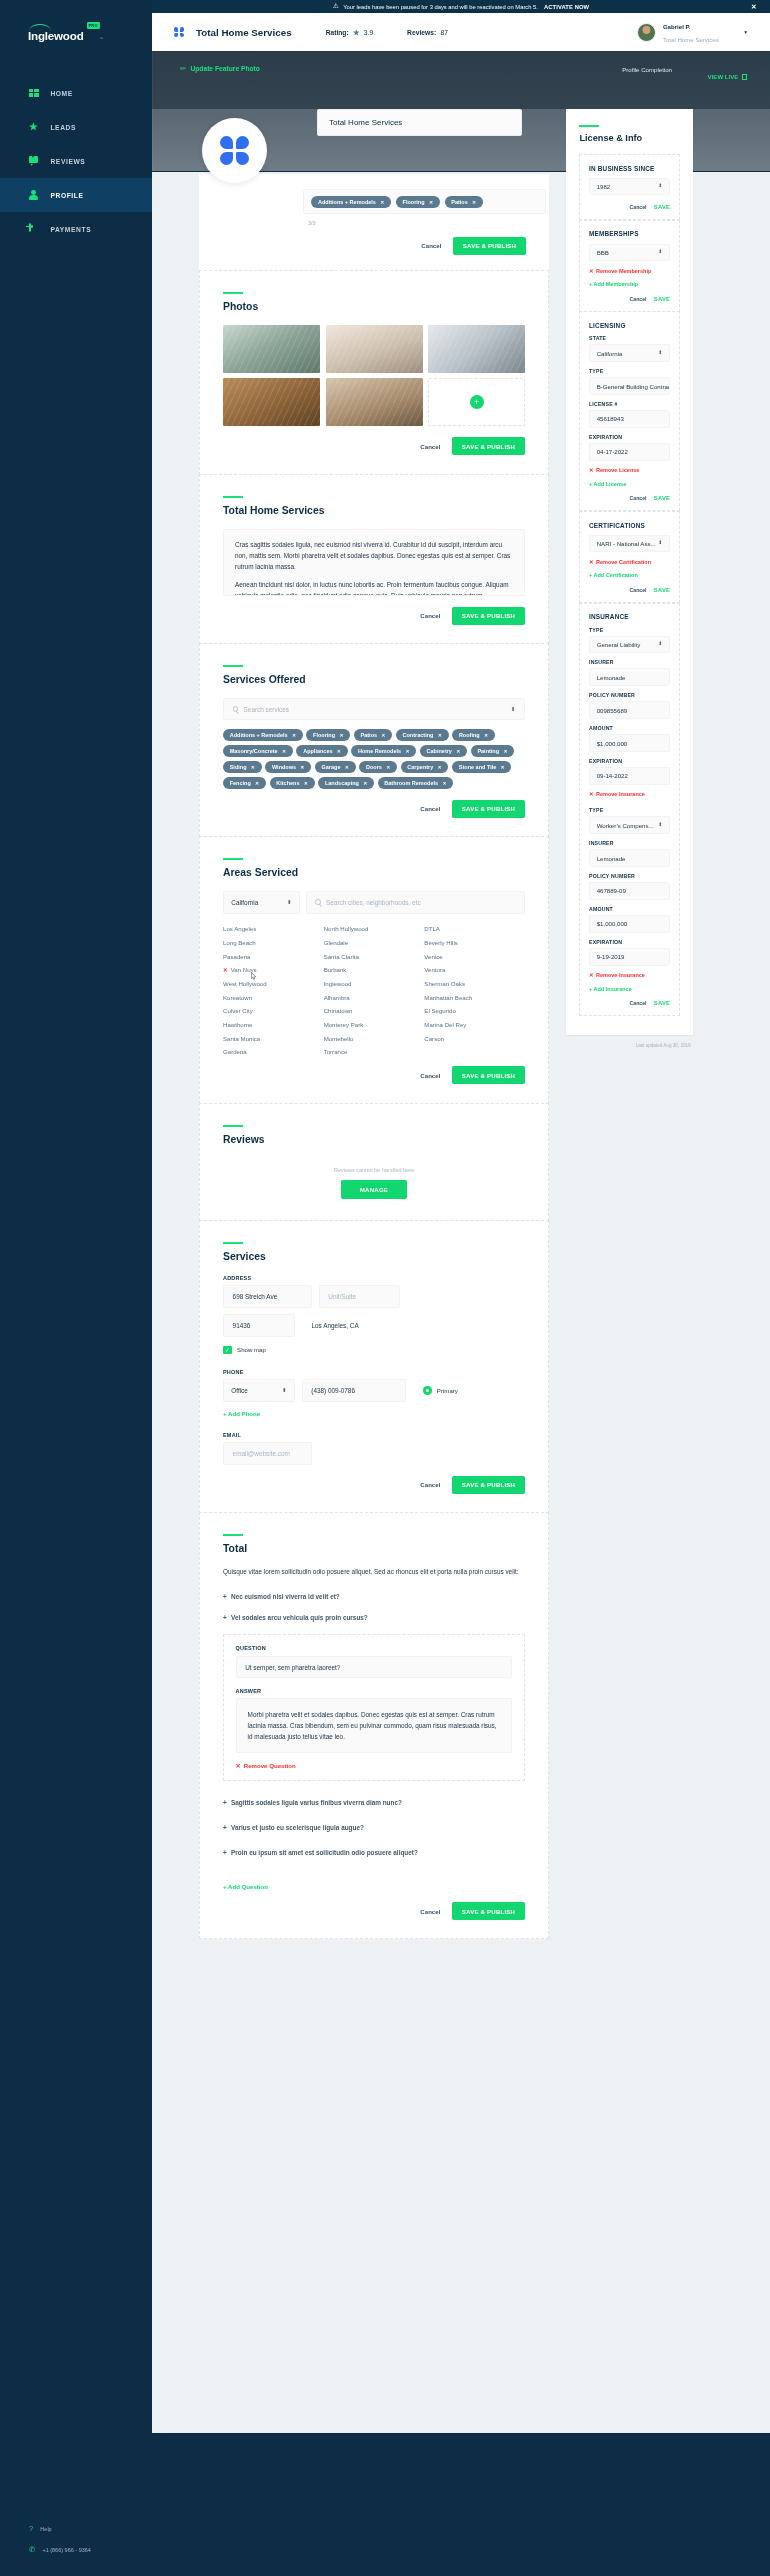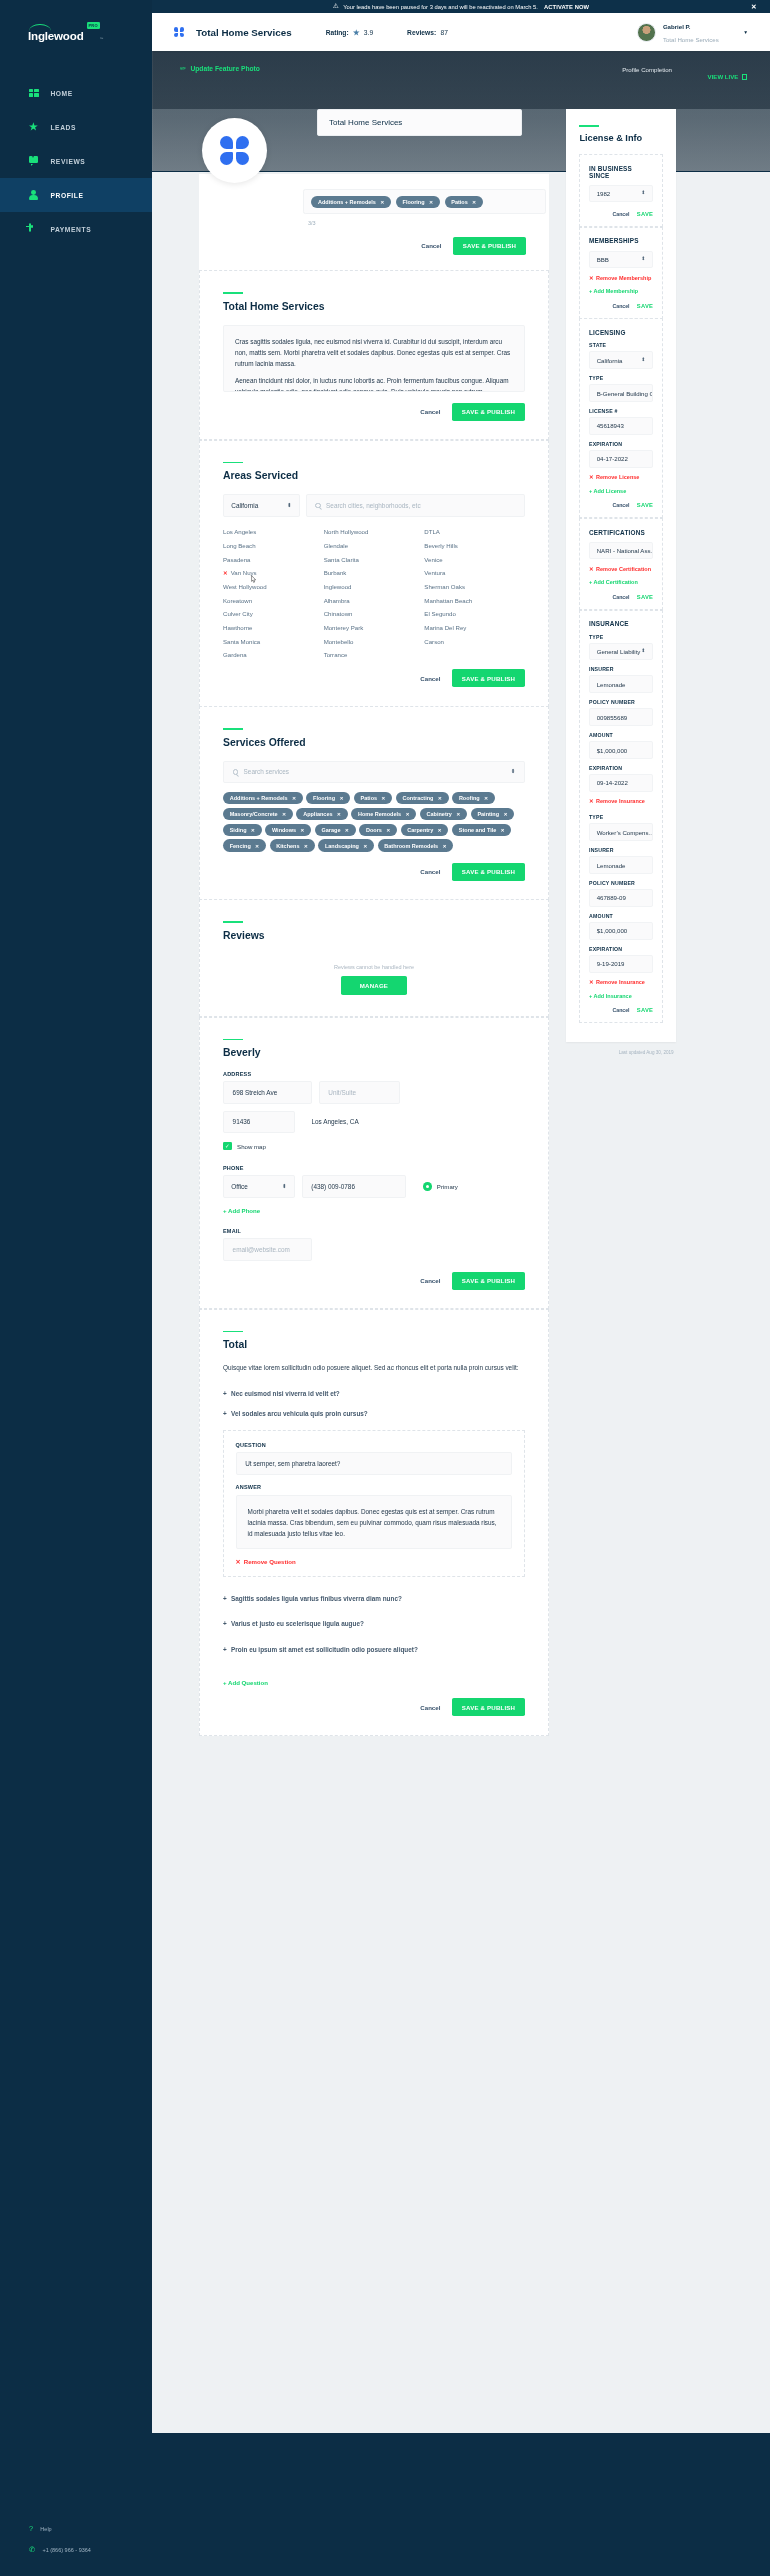--- a/index.html
+++ b/index.html
@@ -276,21 +276,21 @@
 
   
   .faq-intro { font-size: 6.4px; color: #23384b; line-height: 1.65; margin-bottom: 16px; }
   .faq-q { font-size: 6.4px; font-weight: 700; color: #43586c; margin: 13.4px 0; }
   .faq-q .plus { margin-right: 4.3px; }
   .faq-card { border: 0.6px dashed #dfe4e9; padding: 10.4px 11.6px 9.8px 11.6px; margin-top: 2.4px; }
   .rm-link { color: #ff2d2d; font-size: 6.1px; font-weight: 700; margin-top: 8.6px; display:inline-block;}
   .rm-link .x { margin-right: 3.1px; }
 
   
-  .right-col { position: absolute; left: 566px; top: 109px; width: 110px; z-index: 25; }
+  .right-col { position: absolute; left: 566px; top: 109px; width: 127px; z-index: 25; }
   .rp-card { background: #fff; padding: 16px 13.4px 18.3px 13.4px; box-shadow: 0 0.6px 1.8px rgba(0,0,0,.05); }
   .rp-title { font-size: 9.2px; font-weight: 700; color: #0c2d45; margin-bottom: 11px; }
   .rp-block { border: 0.6px dashed #dfe4e9; padding: 9.8px 8.6px 9.2px 8.6px; margin-top: -0.6px; }
   .rp-h { font-size: 6.4px; font-weight: 700; color: #0c2d45; letter-spacing: 0.2px; margin-bottom: 6.1px; }
   .rp-lbl { font-size: 5.2px; font-weight: 700; color: #0c2d45; letter-spacing: 0.2px; margin: 6.1px 0 3.1px 0; }
   .rp-field {
     background: #fafafb; border: 0.6px solid #f1f3f5; border-radius: 1.8px; height: 17.7px;
     display: flex; align-items: center; padding: 0 6.7px; font-size: 6.1px; color: #23384b;
     overflow: hidden; white-space: nowrap;
   }
@@ -438,27 +438,141 @@
       <div class="counter">3/3</div>
     </div>
     <div class="hero-actions">
       <div class="actions">
         <span class="btn-cancel">Cancel</span>
         <button class="btn-primary">SAVE &amp; PUBLISH</button>
       </div>
     </div>
   </div>
 
+  <section class="sec">
+    <div class="sec-title-bar"></div>
+    <div class="sec-title">Photos</div>
+    <div class="photo-grid">
+      <div class="photo ph1"></div>
+      <div class="photo ph2"></div>
+      <div class="photo ph3"></div>
+      <div class="photo ph4"></div>
+      <div class="photo ph5"></div>
+      <div class="photo-add">
+        <span class="photo-add-circle">+</span>
+      </div>
+    </div>
+    <div class="actions">
+      <span class="btn-cancel">Cancel</span>
+      <button class="btn-primary">SAVE &amp; PUBLISH</button>
+    </div>
+  </section>
 
   <section class="sec">
     <div class="sec-title-bar"></div>
     <div class="sec-title">Total Home Services</div>
     <div class="fake-textarea">
       <p>Cras sagittis sodales ligula, nec euismod nisi viverra id. Curabitur id dui suscipit, interdum arcu non, mattis sem. Morbi pharetra velit et sodales dapibus. Donec egestas quis est at semper. Cras rutrum lacinia massa.</p>
       <p>Aenean tincidunt nisl dolor, in luctus nunc lobortis ac. Proin fermentum faucibus congue. Aliquam vehicula molestie odio, nec tincidunt odio congue quis. Duis vehicula mauris non rutrum</p>
+    </div>
+    <div class="actions">
+      <span class="btn-cancel">Cancel</span>
+      <button class="btn-primary">SAVE &amp; PUBLISH</button>
+    </div>
+  </section>
+
+  <section class="sec">
+    <div class="sec-title-bar"></div>
+    <div class="sec-title">Services Offered</div>
+    <div class="search-field">
+      <span class="mag"></span>
+      <span>Search services</span>
+      <span class="stepper">⬍</span>
+    </div>
+    <div class="tag-cloud">
+      <span class="tag">
+          <span>Additions + Remodels</span>
+          <span class="x">✕</span>
+        </span>
+      <span class="tag">
+          <span>Flooring</span>
+          <span class="x">✕</span>
+        </span>
+      <span class="tag">
+          <span>Patios</span>
+          <span class="x">✕</span>
+        </span>
+      <span class="tag">
+          <span>Contracting</span>
+          <span class="x">✕</span>
+        </span>
+      <span class="tag">
+          <span>Roofing</span>
+          <span class="x">✕</span>
+        </span>
+      <span class="tag">
+          <span>Masonry/Concrete</span>
+          <span class="x">✕</span>
+        </span>
+      <span class="tag">
+          <span>Appliances</span>
+          <span class="x">✕</span>
+        </span>
+      <span class="tag">
+          <span>Home Remodels</span>
+          <span class="x">✕</span>
+        </span>
+      <span class="tag">
+          <span>Cabinetry</span>
+          <span class="x">✕</span>
+        </span>
+      <span class="tag">
+          <span>Painting</span>
+          <span class="x">✕</span>
+        </span>
+      <span class="tag">
+          <span>Siding</span>
+          <span class="x">✕</span>
+        </span>
+      <span class="tag">
+          <span>Windows</span>
+          <span class="x">✕</span>
+        </span>
+      <span class="tag">
+          <span>Garage</span>
+          <span class="x">✕</span>
+        </span>
+      <span class="tag">
+          <span>Doors</span>
+          <span class="x">✕</span>
+        </span>
+      <span class="tag">
+          <span>Carpentry</span>
+          <span class="x">✕</span>
+        </span>
+      <span class="tag">
+          <span>Stone and Tile</span>
+          <span class="x">✕</span>
+        </span>
+      <span class="tag">
+          <span>Fencing</span>
+          <span class="x">✕</span>
+        </span>
+      <span class="tag">
+          <span>Kitchens</span>
+          <span class="x">✕</span>
+        </span>
+      <span class="tag">
+          <span>Landscaping</span>
+          <span class="x">✕</span>
+        </span>
+      <span class="tag">
+          <span>Bathroom Remodels</span>
+          <span class="x">✕</span>
+        </span>
     </div>
     <div class="actions">
       <span class="btn-cancel">Cancel</span>
       <button class="btn-primary">SAVE &amp; PUBLISH</button>
     </div>
   </section>
 
   <section class="sec">
     <div class="sec-title-bar"></div>
     <div class="sec-title">Areas Serviced</div>
@@ -510,126 +624,30 @@
       <div class="city"></div>
     </div>
     <div class="actions">
       <span class="btn-cancel">Cancel</span>
       <button class="btn-primary">SAVE &amp; PUBLISH</button>
     </div>
   </section>
 
   <section class="sec">
     <div class="sec-title-bar"></div>
-    <div class="sec-title">Services Offered</div>
-    <div class="search-field">
-      <span class="mag"></span>
-      <span>Search services</span>
-      <span class="stepper">⬍</span>
-    </div>
-    <div class="tag-cloud">
-      <span class="tag">
-          <span>Additions + Remodels</span>
-          <span class="x">✕</span>
-        </span>
-      <span class="tag">
-          <span>Flooring</span>
-          <span class="x">✕</span>
-        </span>
-      <span class="tag">
-          <span>Patios</span>
-          <span class="x">✕</span>
-        </span>
-      <span class="tag">
-          <span>Contracting</span>
-          <span class="x">✕</span>
-        </span>
-      <span class="tag">
-          <span>Roofing</span>
-          <span class="x">✕</span>
-        </span>
-      <span class="tag">
-          <span>Masonry/Concrete</span>
-          <span class="x">✕</span>
-        </span>
-      <span class="tag">
-          <span>Appliances</span>
-          <span class="x">✕</span>
-        </span>
-      <span class="tag">
-          <span>Home Remodels</span>
-          <span class="x">✕</span>
-        </span>
-      <span class="tag">
-          <span>Cabinetry</span>
-          <span class="x">✕</span>
-        </span>
-      <span class="tag">
-          <span>Painting</span>
-          <span class="x">✕</span>
-        </span>
-      <span class="tag">
-          <span>Siding</span>
-          <span class="x">✕</span>
-        </span>
-      <span class="tag">
-          <span>Windows</span>
-          <span class="x">✕</span>
-        </span>
-      <span class="tag">
-          <span>Garage</span>
-          <span class="x">✕</span>
-        </span>
-      <span class="tag">
-          <span>Doors</span>
-          <span class="x">✕</span>
-        </span>
-      <span class="tag">
-          <span>Carpentry</span>
-          <span class="x">✕</span>
-        </span>
-      <span class="tag">
-          <span>Stone and Tile</span>
-          <span class="x">✕</span>
-        </span>
-      <span class="tag">
-          <span>Fencing</span>
-          <span class="x">✕</span>
-        </span>
-      <span class="tag">
-          <span>Kitchens</span>
-          <span class="x">✕</span>
-        </span>
-      <span class="tag">
-          <span>Landscaping</span>
-          <span class="x">✕</span>
-        </span>
-      <span class="tag">
-          <span>Bathroom Remodels</span>
-          <span class="x">✕</span>
-        </span>
-    </div>
-    <div class="actions">
-      <span class="btn-cancel">Cancel</span>
-      <button class="btn-primary">SAVE &amp; PUBLISH</button>
-    </div>
-  </section>
-
-  <section class="sec">
-    <div class="sec-title-bar"></div>
     <div class="sec-title">Reviews</div>
     <div class="reviews-body">
       <div class="reviews-note">Reviews cannot be handled here</div>
       <button class="btn-manage">MANAGE</button>
     </div>
   </section>
 
   <section class="sec">
     <div class="sec-title-bar"></div>
-    <div class="sec-title">Beverly</div>
+    <div class="sec-title">Services</div>
 
     <div class="sec-label">ADDRESS</div>
     <div class="two-field">
       <div class="input-box w-addr">698 Streich Ave</div>
       <div class="input-box ph w-unit">Unit/Suite</div>
     </div>
     <div class="two-field" style="margin-top:6.7px; align-items:center;">
       <div class="input-box w-zip">91436</div>
       <div class="inline-text">Los Angeles, CA</div>
     </div>

